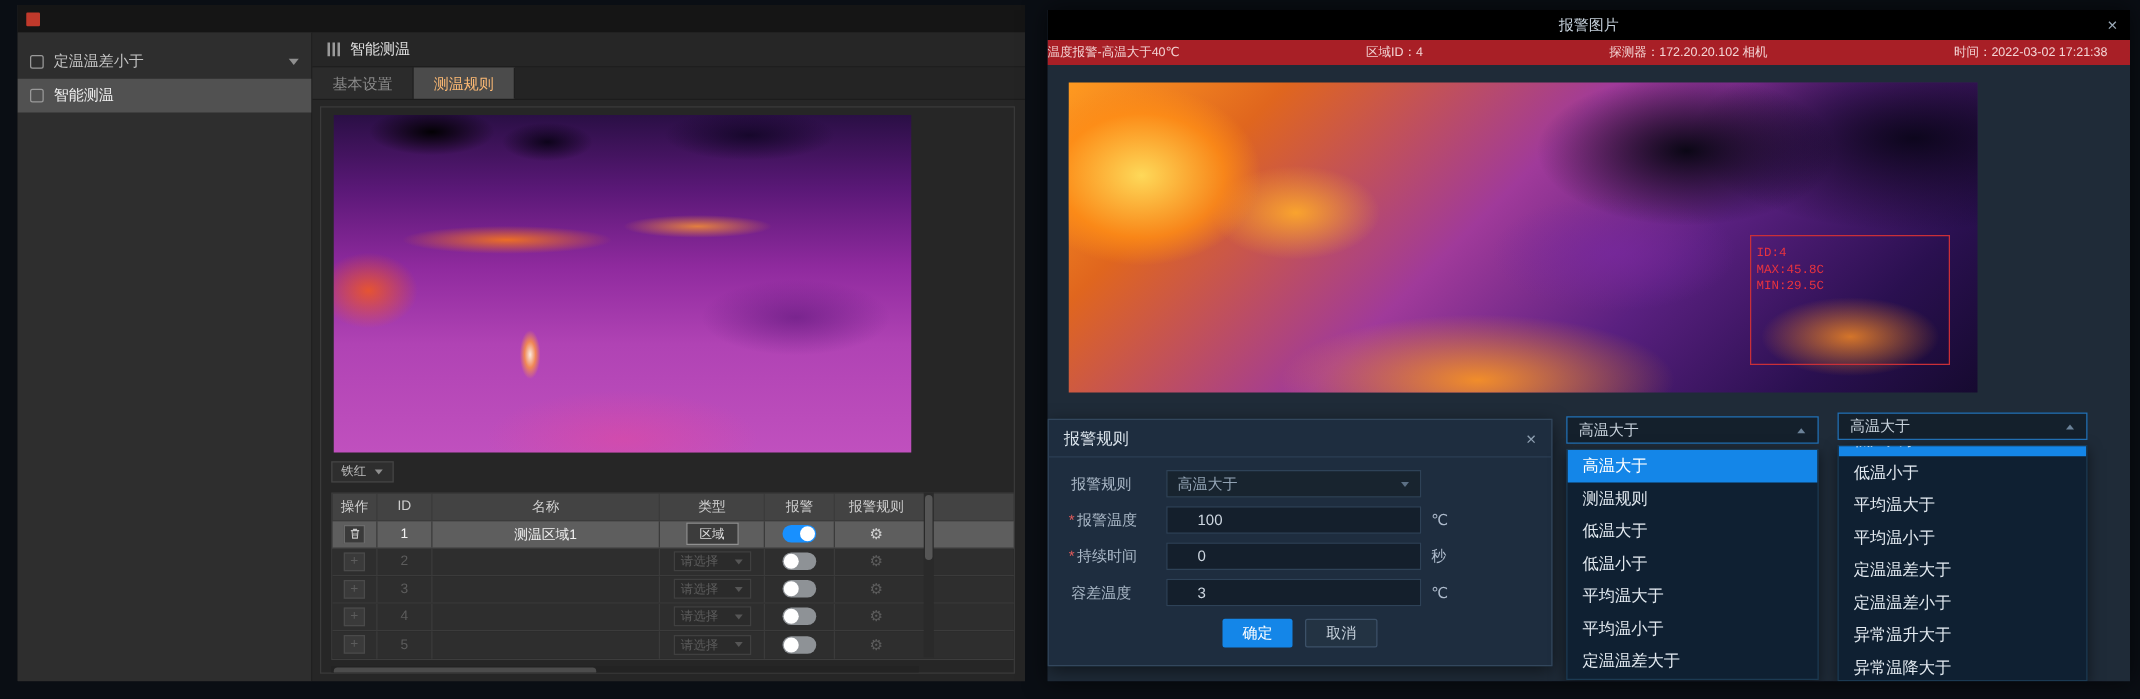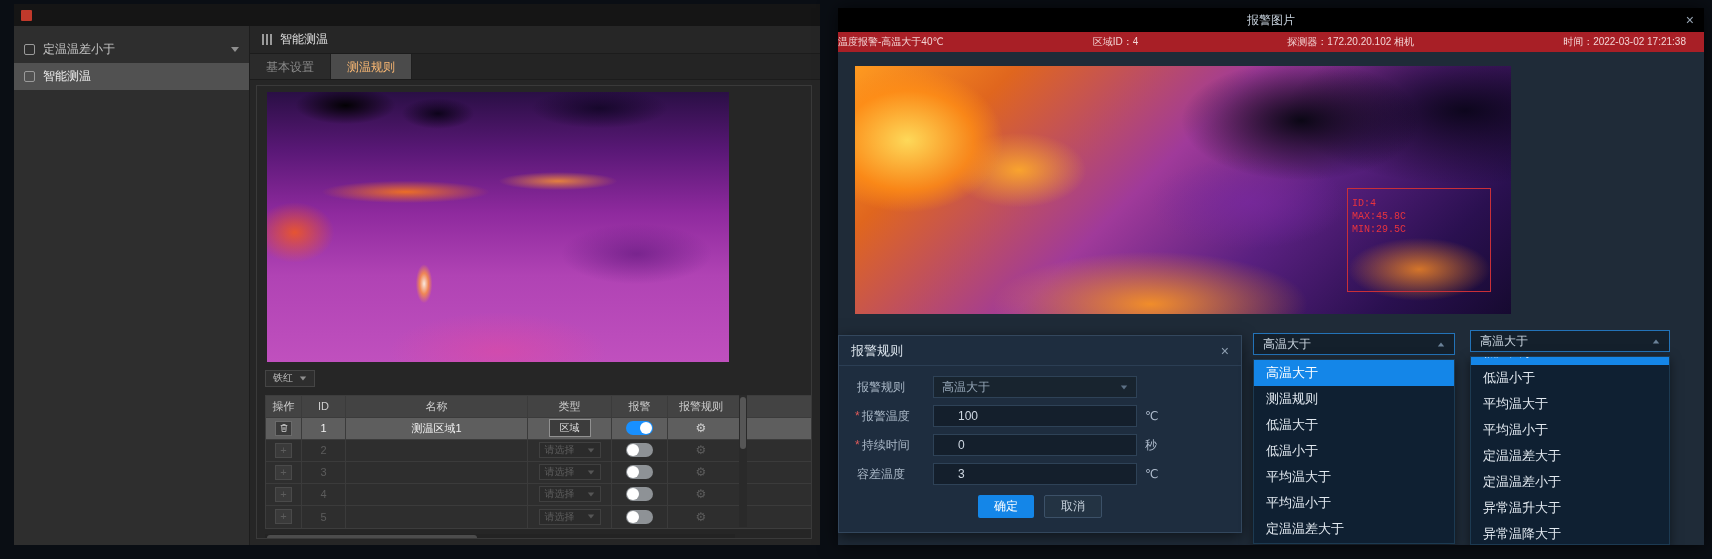--- a/index.html
+++ b/index.html
@@ -83,21 +83,21 @@
   .hthumb { position:absolute; left:2px; top:1px; height:6px; width:210px; background:#4c4c4c; border-radius:3px; }
 
   
   .modal { position:absolute; left:838px; top:8px; width:866px; height:537px; background:#1f2b38; box-shadow:0 0 18px rgba(0,0,0,.6); overflow:hidden; }
   .modal-titlebar { height:24px; background:#000000; display:flex; align-items:center; justify-content:center; position:relative; color:#c6d1dc; font-size:12px; }
   .modal-close { position:absolute; right:10px; top:0; height:24px; display:flex; align-items:center; color:#9aa8b6; font-size:14px; cursor:pointer; }
   .redbar { height:20px; background:#a81f26; display:flex; align-items:center; font-size:10px; color:#f3d4d4; padding-right:18px; gap:0; justify-content:space-between; }
   .redbar span { white-space:nowrap; }
 
   .thermal-right {
-    position:absolute; left:17px; top:58px; width:656px; height:248px;
+    position:absolute; left:17px; top:58px; width:727px; height:248px;
     background:
       radial-gradient(ellipse 120px 90px at 8% 30%, rgba(255,222,92,.95), rgba(255,142,22,.8) 55%, transparent 80%),
       radial-gradient(ellipse 90px 50px at 25% 42%, rgba(255,172,42,.9), transparent 75%),
       radial-gradient(ellipse 210px 70px at 45% 96%, rgba(255,152,32,.9), transparent 75%),
       radial-gradient(ellipse 160px 80px at 68% 22%, rgba(5,5,15,.95), transparent 75%),
       radial-gradient(ellipse 230px 95px at 93% 18%, rgba(10,5,25,.95), transparent 78%),
       radial-gradient(ellipse 130px 62px at 60% 55%, rgba(120,40,160,.7), transparent 75%),
       radial-gradient(ellipse 95px 42px at 86% 82%, rgba(255,142,32,.8), transparent 75%),
       linear-gradient(135deg,#ff9a20 0%,#e0661e 18%,#a03a9a 45%,#5a2080 65%,#2a1050 85%,#160a30 100%);
     text-decoration: underline;

